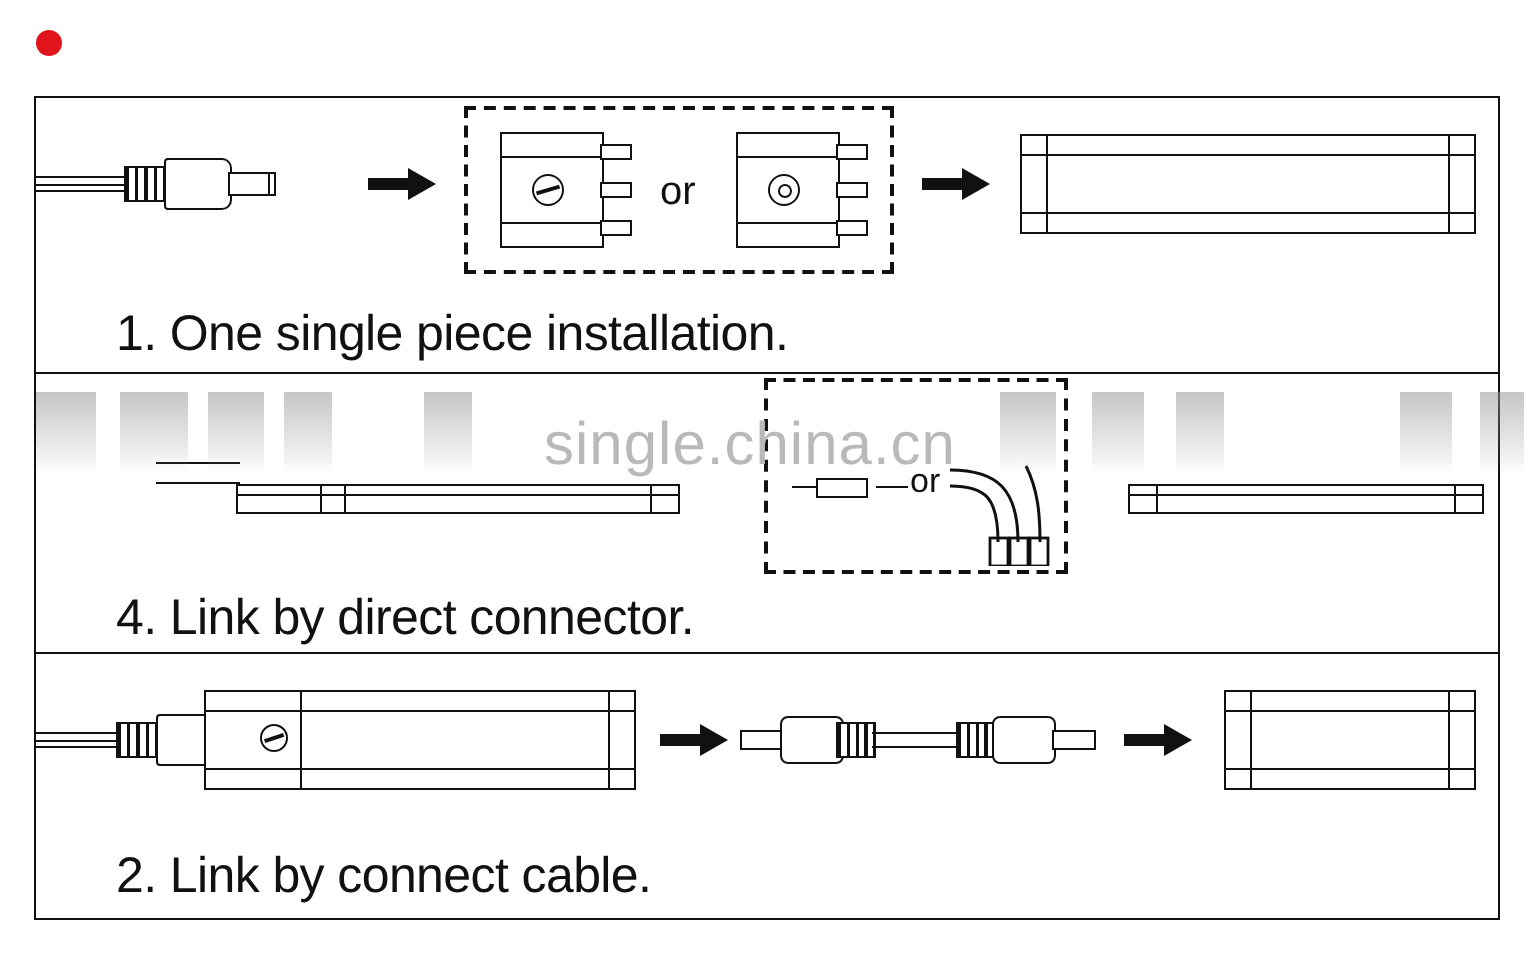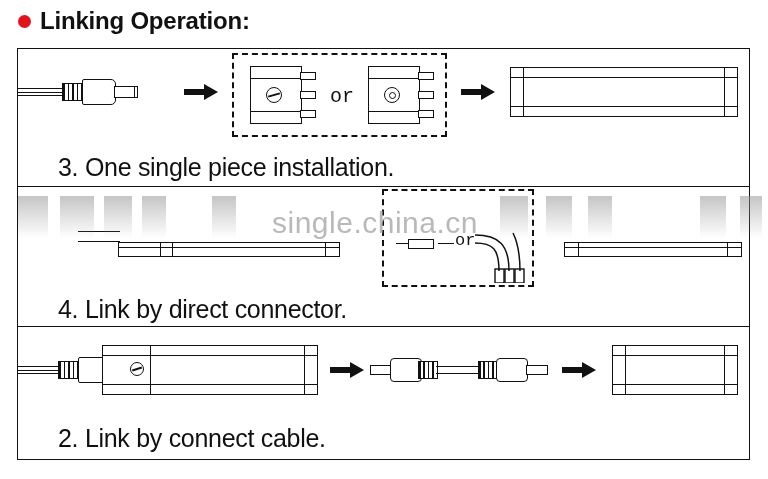--- a/index.html
+++ b/index.html
@@ -120,21 +120,21 @@
   .dashbox{
     position:absolute;
     border:2.4px dashed #111;
     box-sizing:border-box;
     background:transparent;
   }
   .or-text{
     position:absolute;
     font-size:20px;
     color:#111;
-    font-family:Liberation Mono, monospace;
+    font-family:Liberation Sans, sans-serif;
   }
 
   
   .adapter{ position:absolute; width:66px; height:58px; }
   .adapter .shell{
     position:absolute; left:0; top:0;
     width:52px; height:58px;
     border:1.5px solid #111;
     box-sizing:border-box;
     background:#fff;
@@ -276,21 +276,20 @@
     z-index:35;
     pointer-events:none;
     background:linear-gradient(to bottom, rgba(150,150,150,0.55), rgba(255,255,255,0));
   }
 </style>
 </head>
 <body>
 
 <div class="heading">
   <span class="bullet"></span>
-  <span class="heading-text">Linking Operation:</span>
 </div>
 
 <div class="frame">
 
   <div class="row" id="row1">
     <div class="stage">
 
       <div class="plug" style="left:0px; top:28px; width:124px;">
         <span class="wire"></span>
         <span class="strain"></span>
@@ -328,21 +327,21 @@
         <span class="head"></span>
       </div>
 
       <div class="tube" style="left:492px; top:18px; width:228px;">
         <span class="shell"></span>
         <span class="cap l"></span>
         <span class="cap r"></span>
       </div>
     </div>
 
-    <div class="caption">3. One single piece installation.</div>
+    <div class="caption">1. One single piece installation.</div>
   </div>
 
   <div class="row" id="row2">
     <div class="stage">
 
       <div class="leadin" style="left:60px; top:44px;"></div>
       <div class="slim" style="left:100px; top:55px; width:222px;">
         <span class="shell"></span>
         <span class="cap" style="left:42px;"></span>
         <span class="cap" style="left:54px;"></span>

